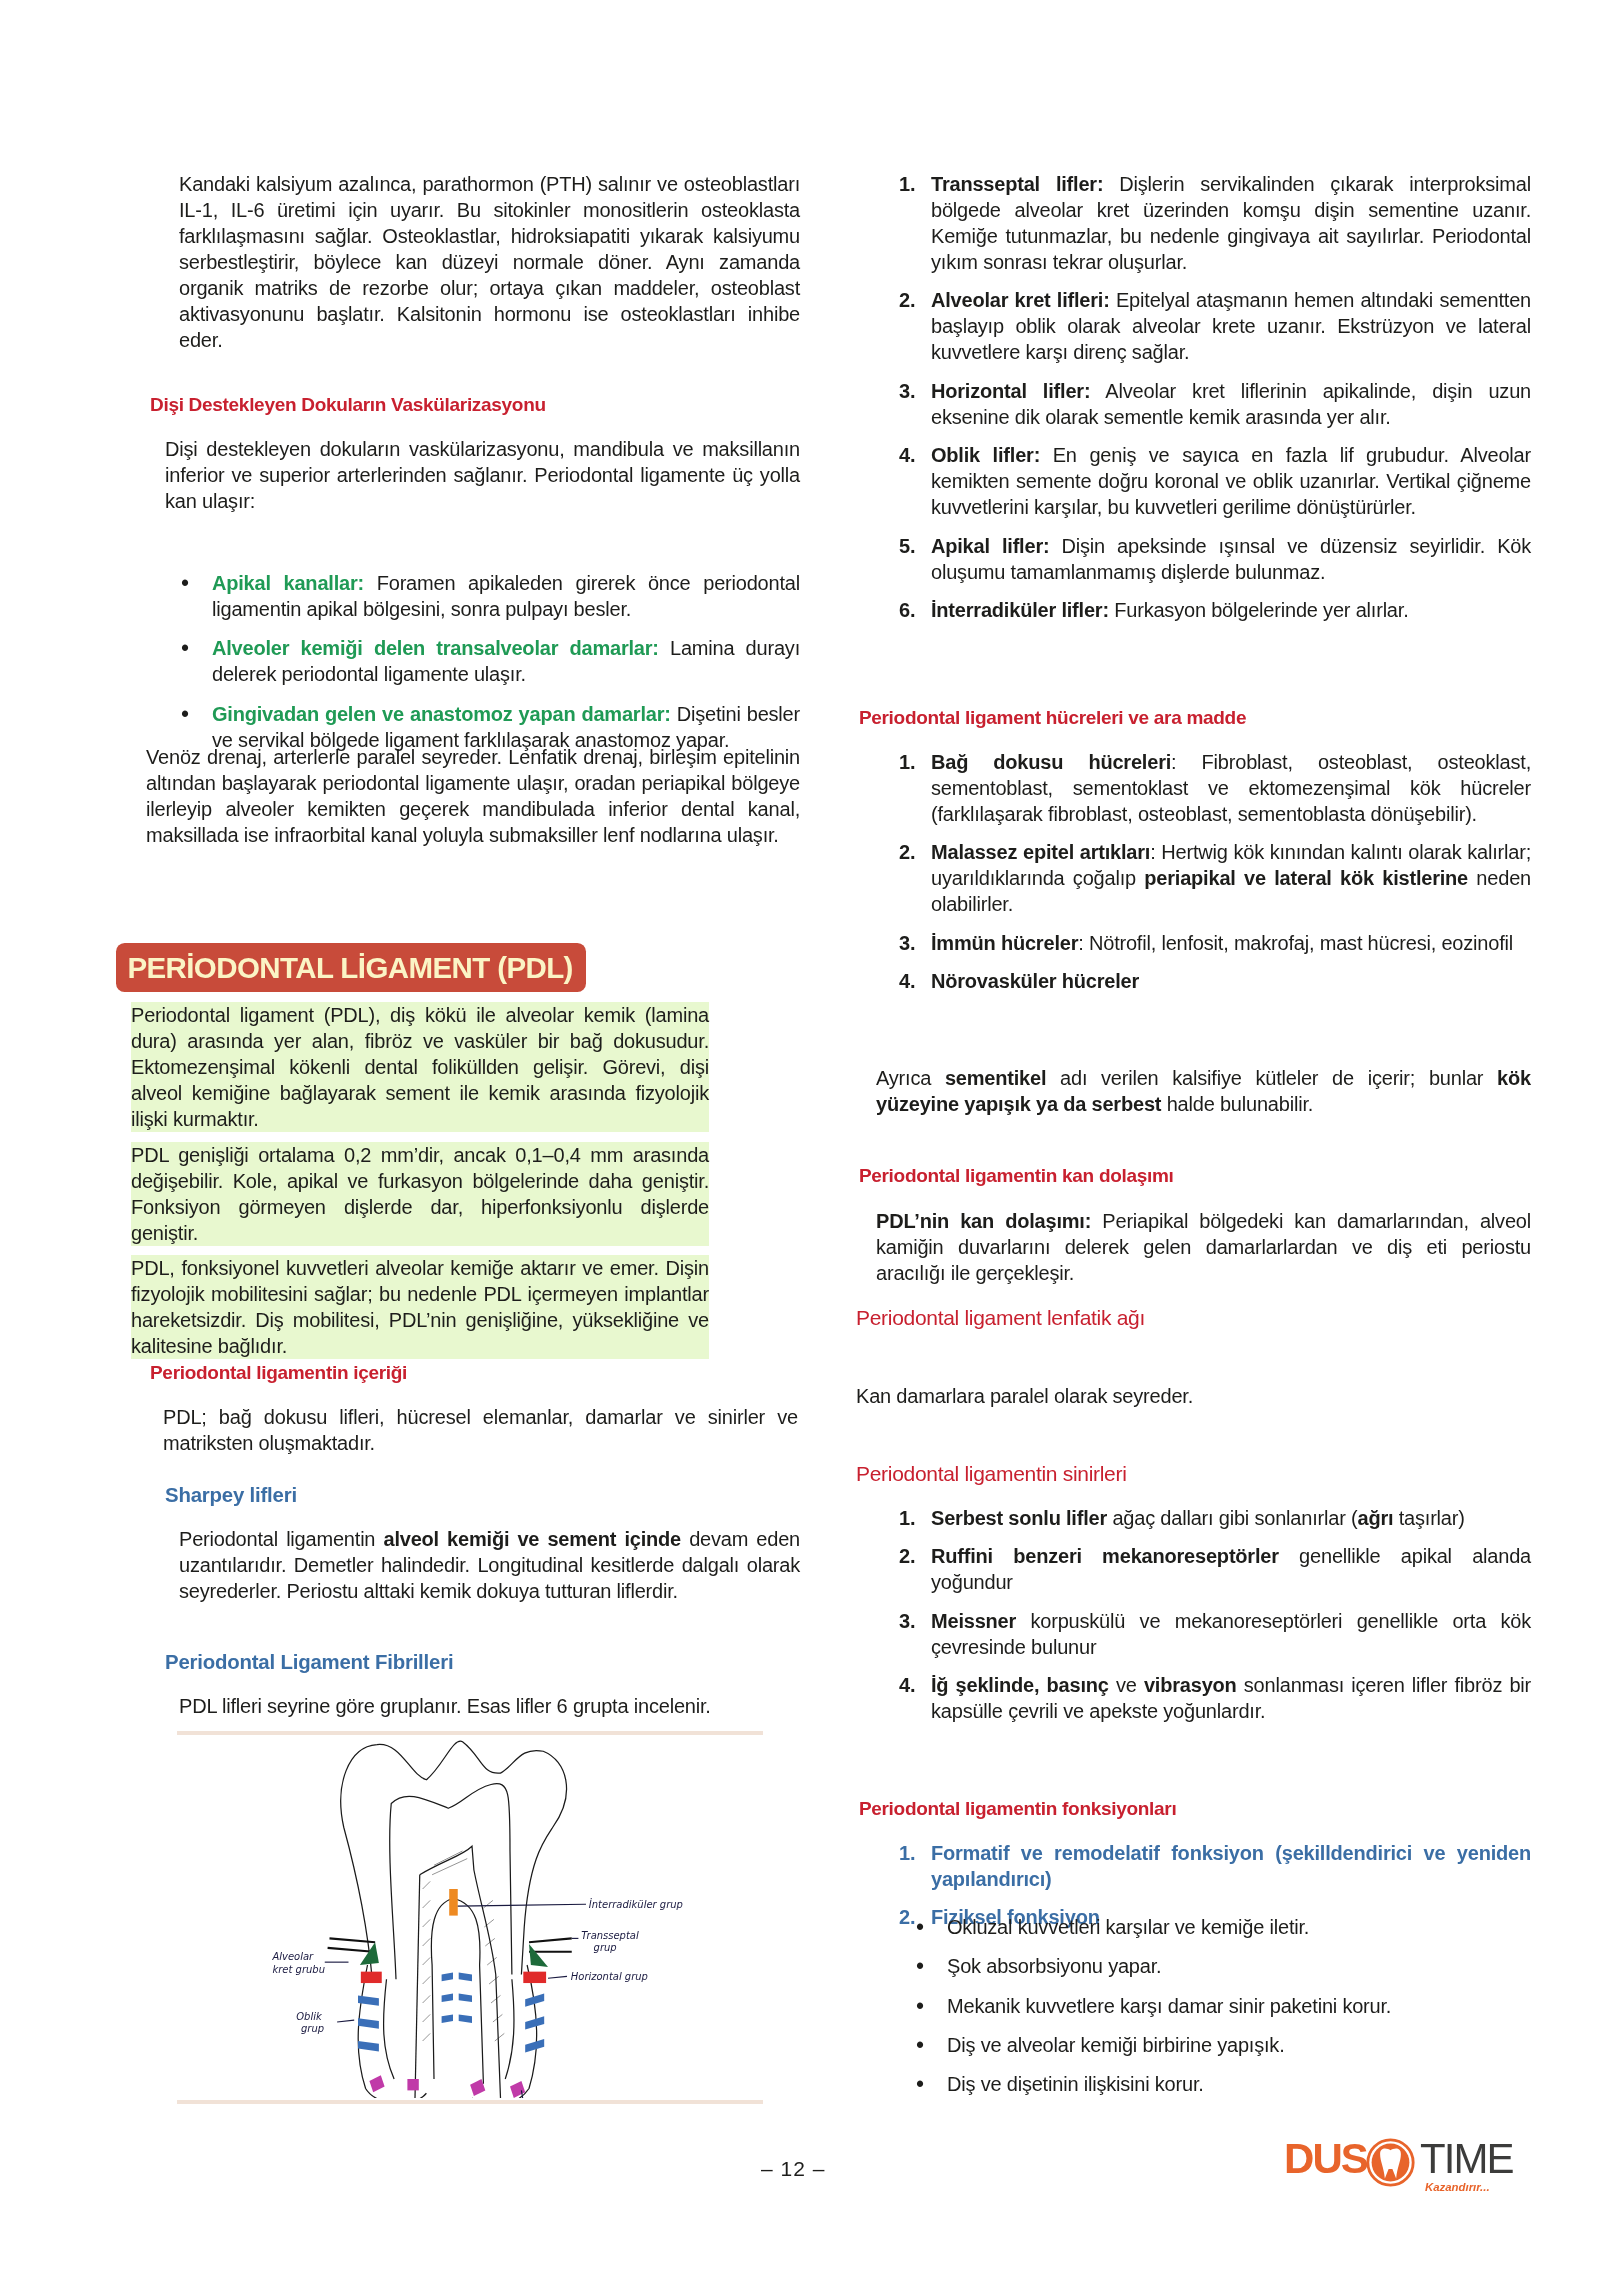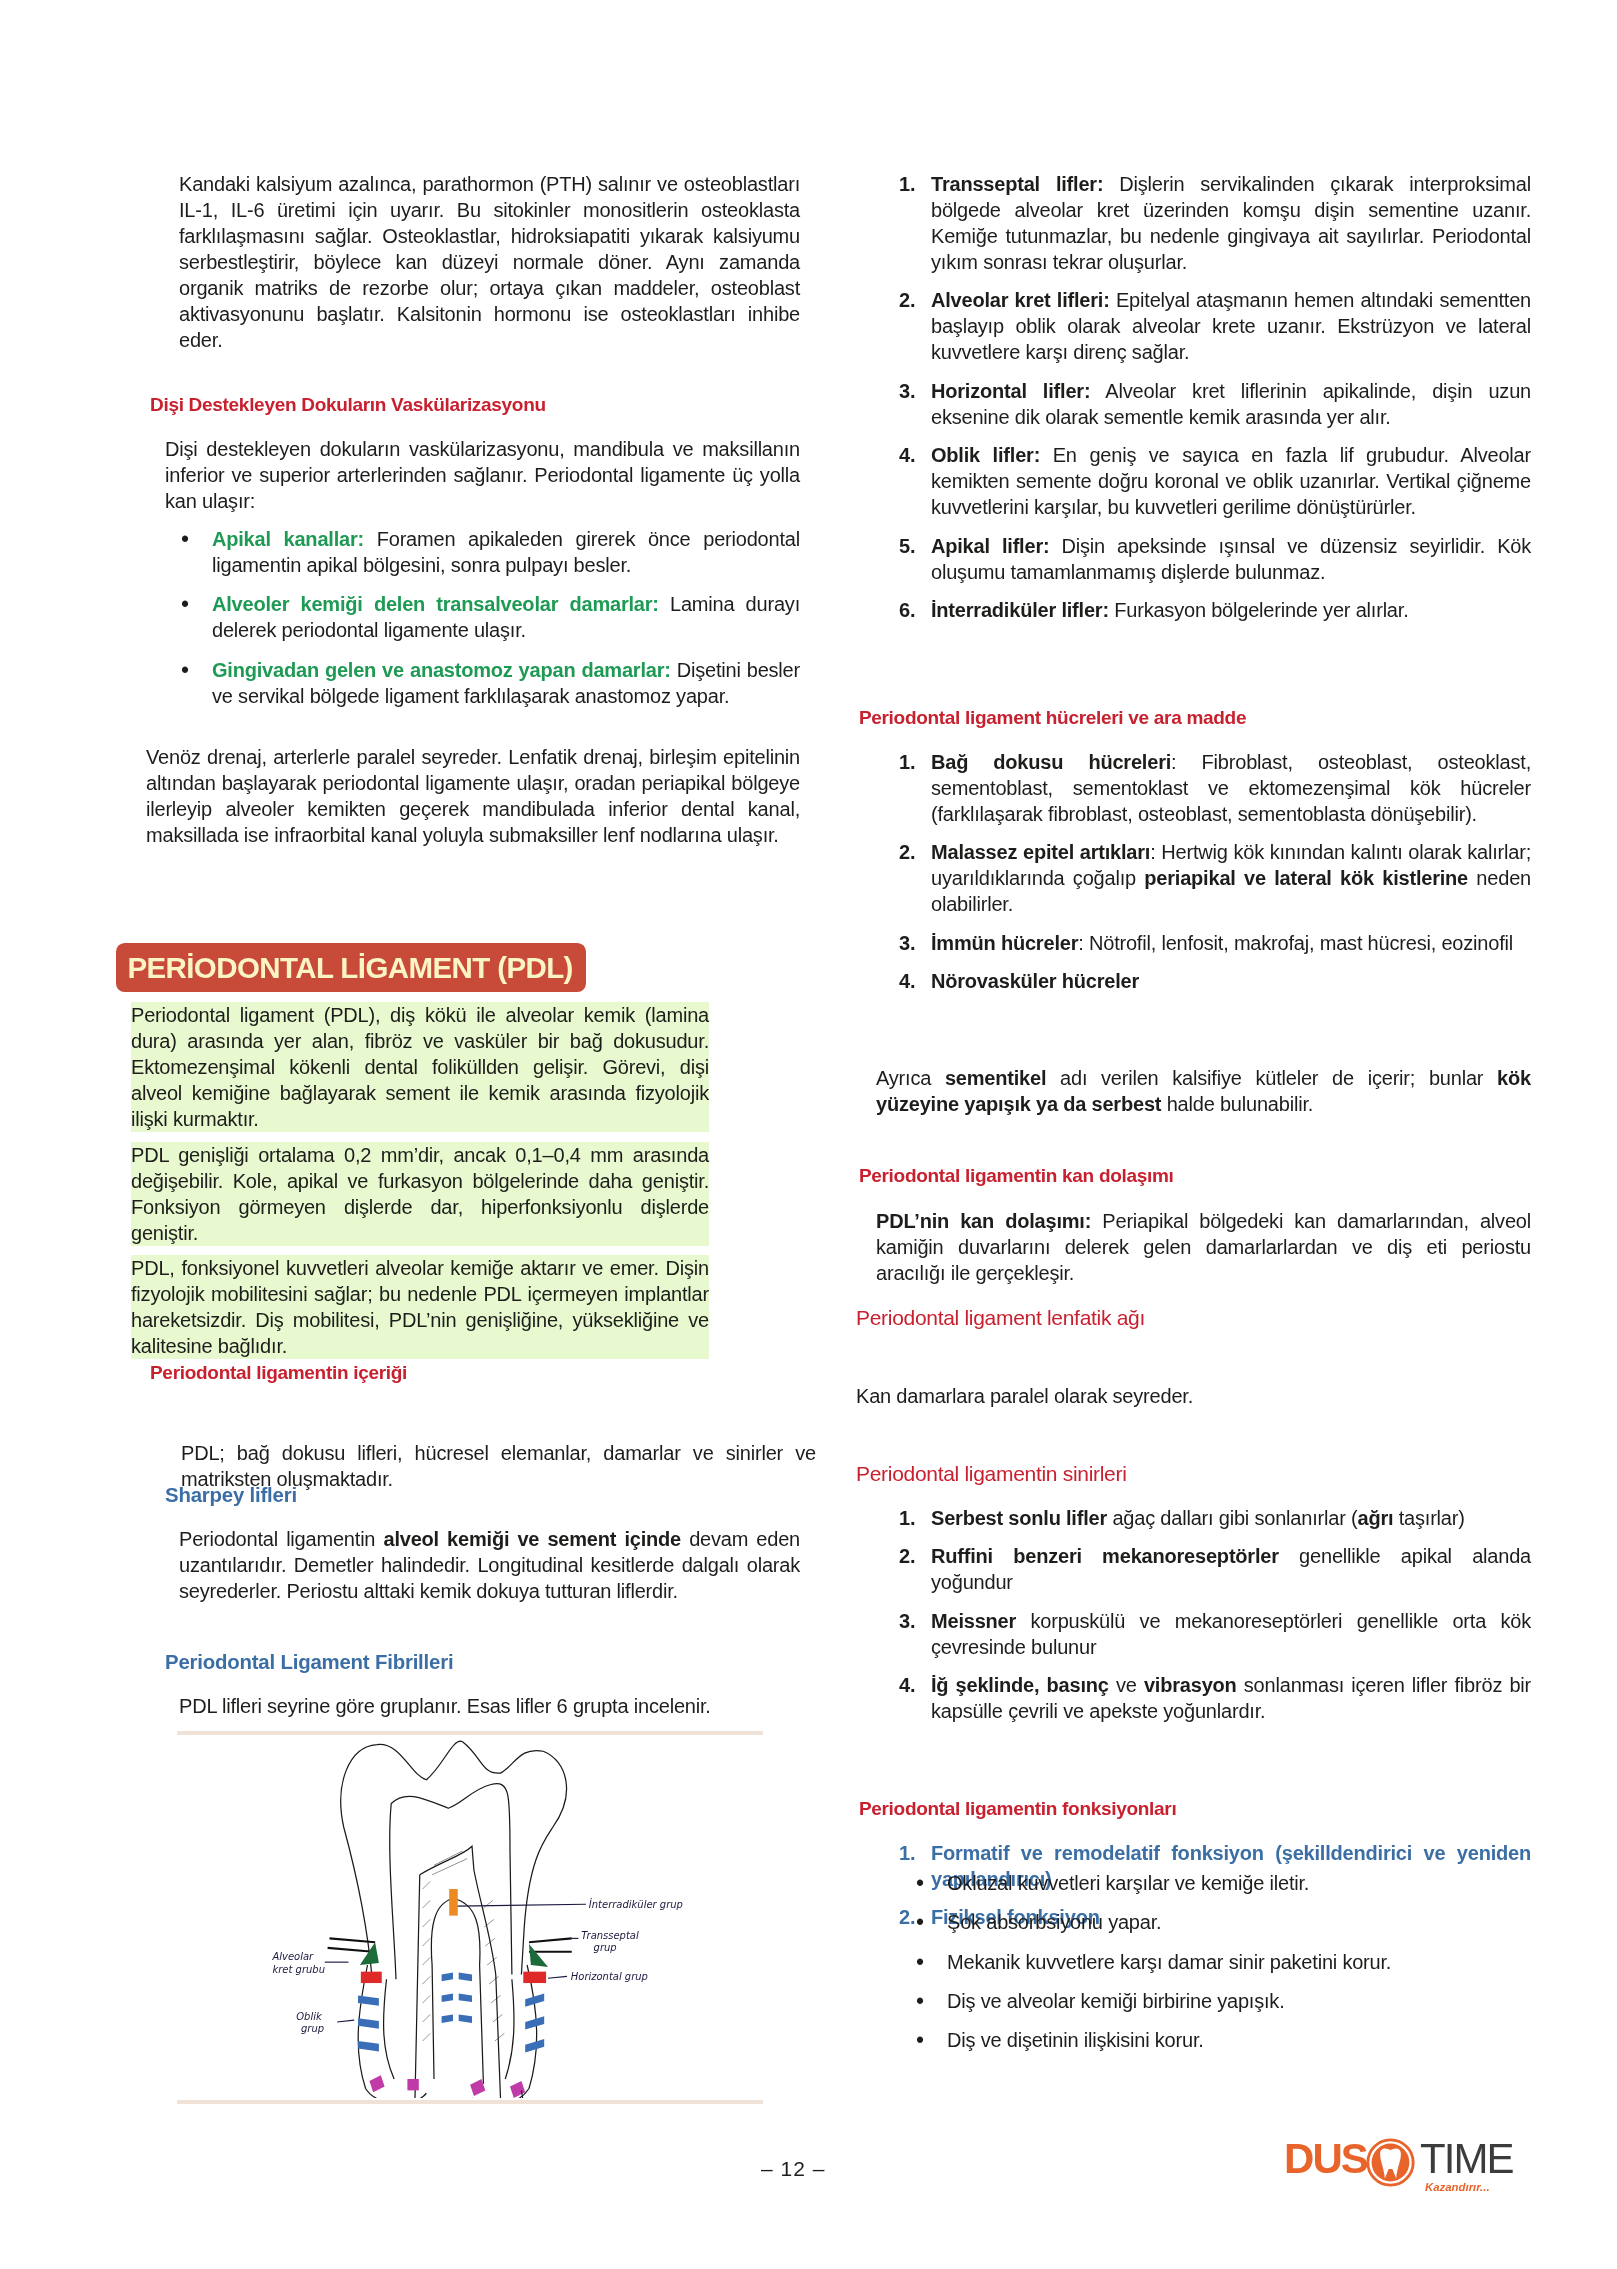--- a/index.html
+++ b/index.html
@@ -8,21 +8,21 @@
   .col { position: absolute; top: 0; }
   .col-left { left: 0; width: 818px; }
   .col-right { left: 856px; width: 675px; }
   .abs { position: absolute; }
   p, ul, ol { margin: 0; padding: 0; }
   .txt { font-size: 20px; line-height: 26px; text-align: justify; letter-spacing: -0.2px; }
   .h-red { font-size: 19px; font-weight: bold; color: #c8202f; letter-spacing: -0.3px; }
   .h-blue { font-size: 20.4px; font-weight: bold; color: #3b6ea5; letter-spacing: -0.2px; }
   .green { color: #1f9a55; font-weight: bold; }
   b { font-weight: bold; }
-  .bullet-list { list-style: none; }
+  .bullet-list { list-style: none; margin-top: 44px; }
   .bullet-list li { position: relative; padding-left: 31px; margin-bottom: 13.3px; }
   .bullet-list li::before { content: "•"; position: absolute; left: 0; top: 0; font-size: 23px; }
   .num-list { list-style: none; }
   .num-list li { position: relative; padding-left: 32px; margin-bottom: 12.4px; }
   .num-list li .num { position: absolute; left: 0; top: 0; font-weight: bold; }
   .pdl-banner { background: #c84b3a; color: #fbf4c5; font-weight: bold; font-size: 29.5px;
                 border-radius: 8.6px; padding: 8.6px 13.3px 8.6px 11.4px; letter-spacing: -0.6px;
                 line-height: 32px; }
   .hl-block { background: #e8f8cf; display: block; }
   .fig-line { position: absolute; height: 3.8px; background: #f1e2d7; }
@@ -52,21 +52,21 @@
 
   <div class="abs pdl-banner" style="left:116px; top:943px;">PERİODONTAL LİGAMENT (PDL)</div>
 
   <div class="abs txt" style="left:131px; top:1002px; width:578px;">
     <p class="hl-block" style="margin-bottom:9.5px;">Periodontal ligament (PDL), diş kökü ile alveolar kemik (lamina dura) arasında yer alan, fibröz ve vasküler bir bağ dokusudur. Ektomezenşimal kökenli dental foliküllden gelişir. Görevi, dişi alveol kemiğine bağlayarak sement ile kemik arasında fizyolojik ilişki kurmaktır.</p>
     <p class="hl-block" style="margin-bottom:9.5px;">PDL genişliği ortalama 0,2 mm’dir, ancak 0,1–0,4 mm arasında değişebilir. Kole, apikal ve furkasyon bölgelerinde daha geniştir. Fonksiyon görmeyen dişlerde dar, hiperfonksiyonlu dişlerde geniştir.</p>
     <p class="hl-block">PDL, fonksiyonel kuvvetleri alveolar kemiğe aktarır ve emer. Dişin fizyolojik mobilitesini sağlar; bu nedenle PDL içermeyen implantlar hareketsizdir. Diş mobilitesi, PDL’nin genişliğine, yüksekliğine ve kalitesine bağlıdır.</p>
   </div>
 
   <div class="abs h-red" style="left:150px; top:1362px;">Periodontal ligamentin içeriği</div>
-  <p class="abs txt" style="left:181px; top:1404px; width:635px;margin-top:36px;">PDL; bağ dokusu lifleri, hücresel elemanlar, damarlar ve sinirler ve matriksten oluşmaktadır.</p>
+  <p class="abs txt" style="left:163px; top:1404px; width:635px;">PDL; bağ dokusu lifleri, hücresel elemanlar, damarlar ve sinirler ve matriksten oluşmaktadır.</p>
 
   <div class="abs h-blue" style="left:165px; top:1484px;">Sharpey lifleri</div>
   <p class="abs txt" style="left:179px; top:1526px; width:621px;"><span>Periodontal ligamentin </span><b>alveol kemiği ve sement içinde</b><span> devam eden uzantılarıdır. Demetler halindedir. Longitudinal kesitlerde dalgalı olarak seyrederler. Periostu alttaki kemik dokuya tutturan liflerdir.</span></p>
 
   <div class="abs h-blue" style="left:165px; top:1651px;">Periodontal Ligament Fibrilleri</div>
   <p class="abs txt" style="left:179px; top:1693px; width:621px;">PDL lifleri seyrine göre gruplanır. Esas lifler 6 grupta incelenir.</p>
 
   <div class="fig-line" style="left:177px; top:1731px; width:586px;"></div>
   <div class="fig-line" style="left:177px; top:2100px; width:586px;"></div>
 

